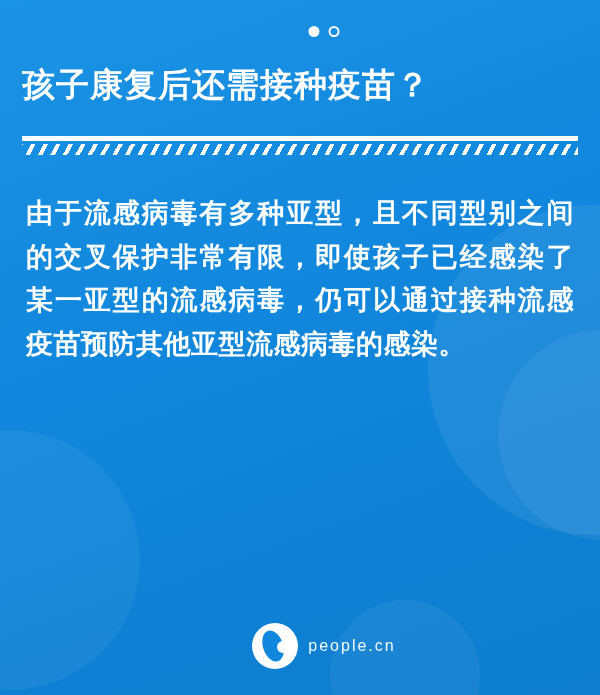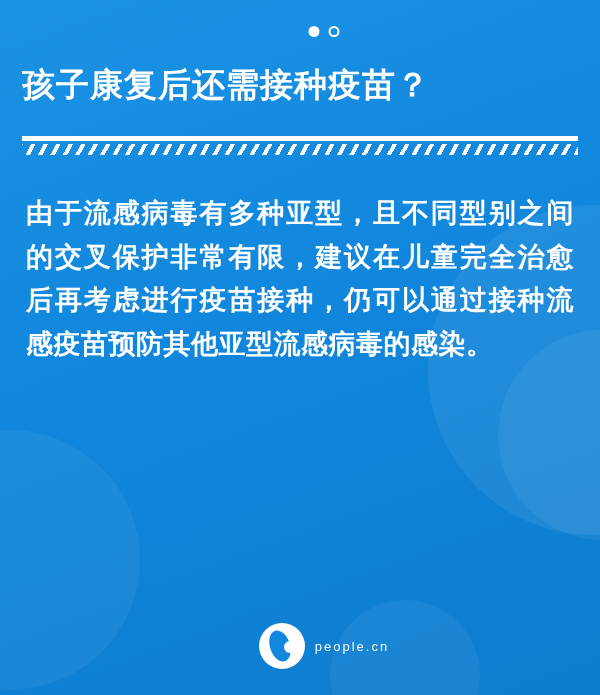--- a/index.html
+++ b/index.html
@@ -177,21 +177,21 @@
     line-height: 1;
   }
   .logo-cn {
     color: #ffffff;
     font-size: 30px;
     font-weight: bold;
     letter-spacing: 3px;
   }
   .logo-en {
     color: #ffffff;
-    font-size: 13px;
+    font-size: 16px;
     letter-spacing: 2px;
     opacity: 0.95;
   }
 </style>
 </head>
 <body>
 
 <div class="poster">
 
   <div class="blob blob-1"></div>
@@ -204,21 +204,21 @@
     <span class="dot-hollow"></span>
   </div>
 
   <div class="headline">孩子康复后还需接种疫苗？</div>
 
   <div class="divider">
     <div class="solid"></div>
     <div class="stripes"></div>
   </div>
 
-  <div class="body-text">由于流感病毒有多种亚型，且不同型别之间的交叉保护非常有限，建议在儿童完全治愈后再考虑进行疫苗接种，仍可以通过接种流感疫苗预防其他亚型流感病毒的感染。</div>
+  <div class="body-text">由于流感病毒有多种亚型，且不同型别之间的交叉保护非常有限，即使孩子已经感染了某一亚型的流感病毒，仍可以通过接种流感疫苗预防其他亚型流感病毒的感染。</div>
 
 
   <div class="footer">
     <span class="logo-mark"></span>
     <span class="logo-words">
       <span class="logo-en">people.cn</span>
     </span>
   </div>
 
 </div>

